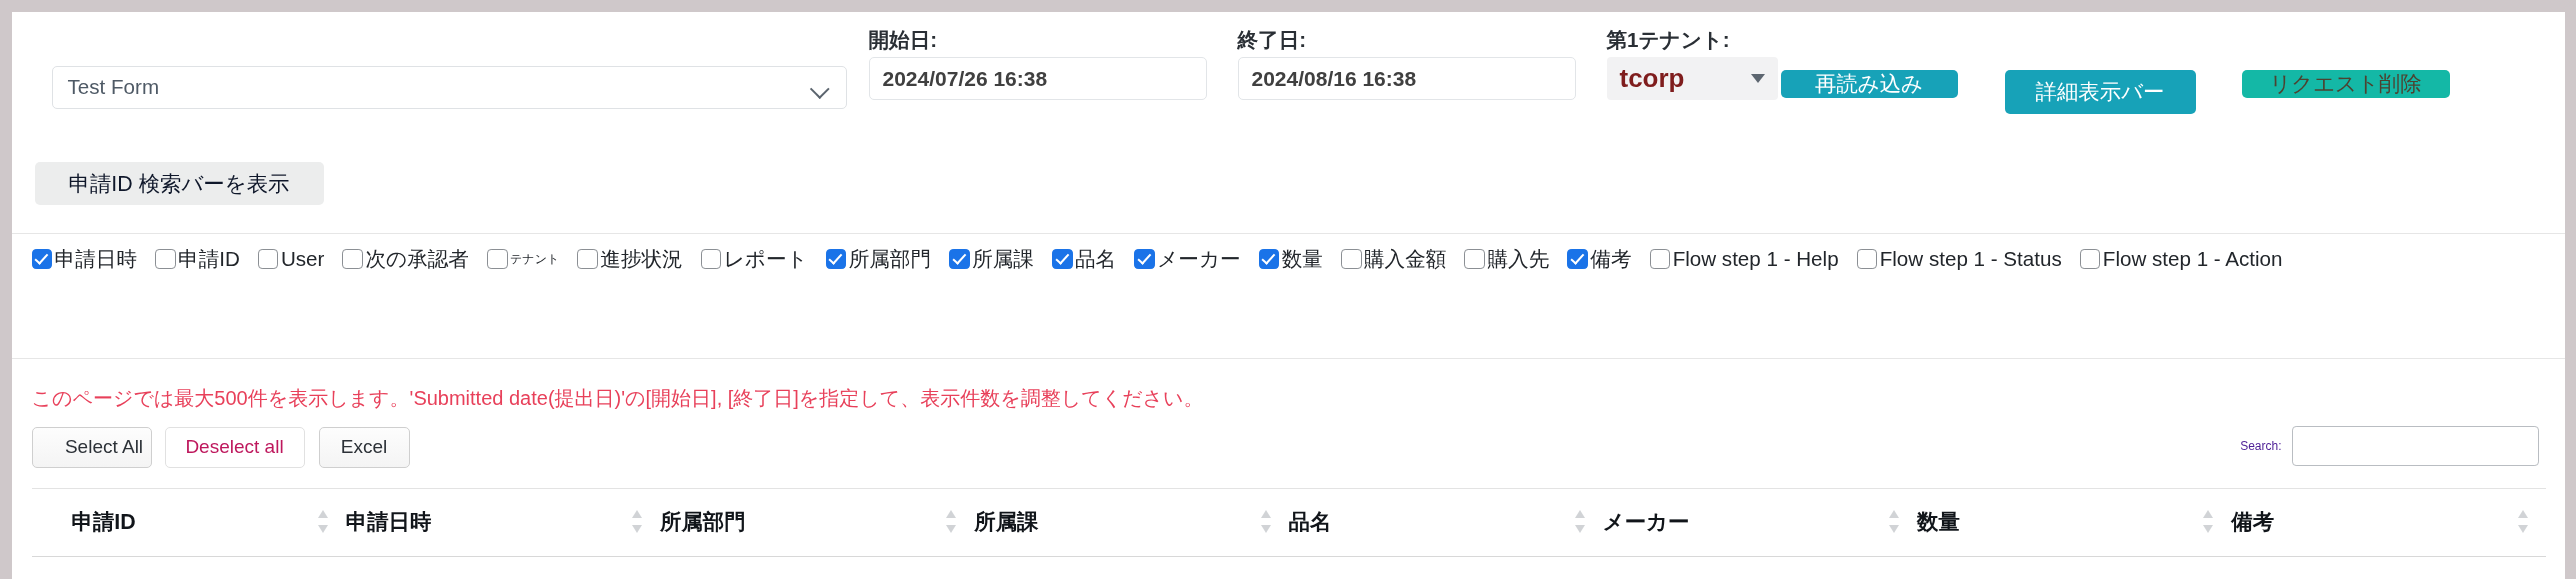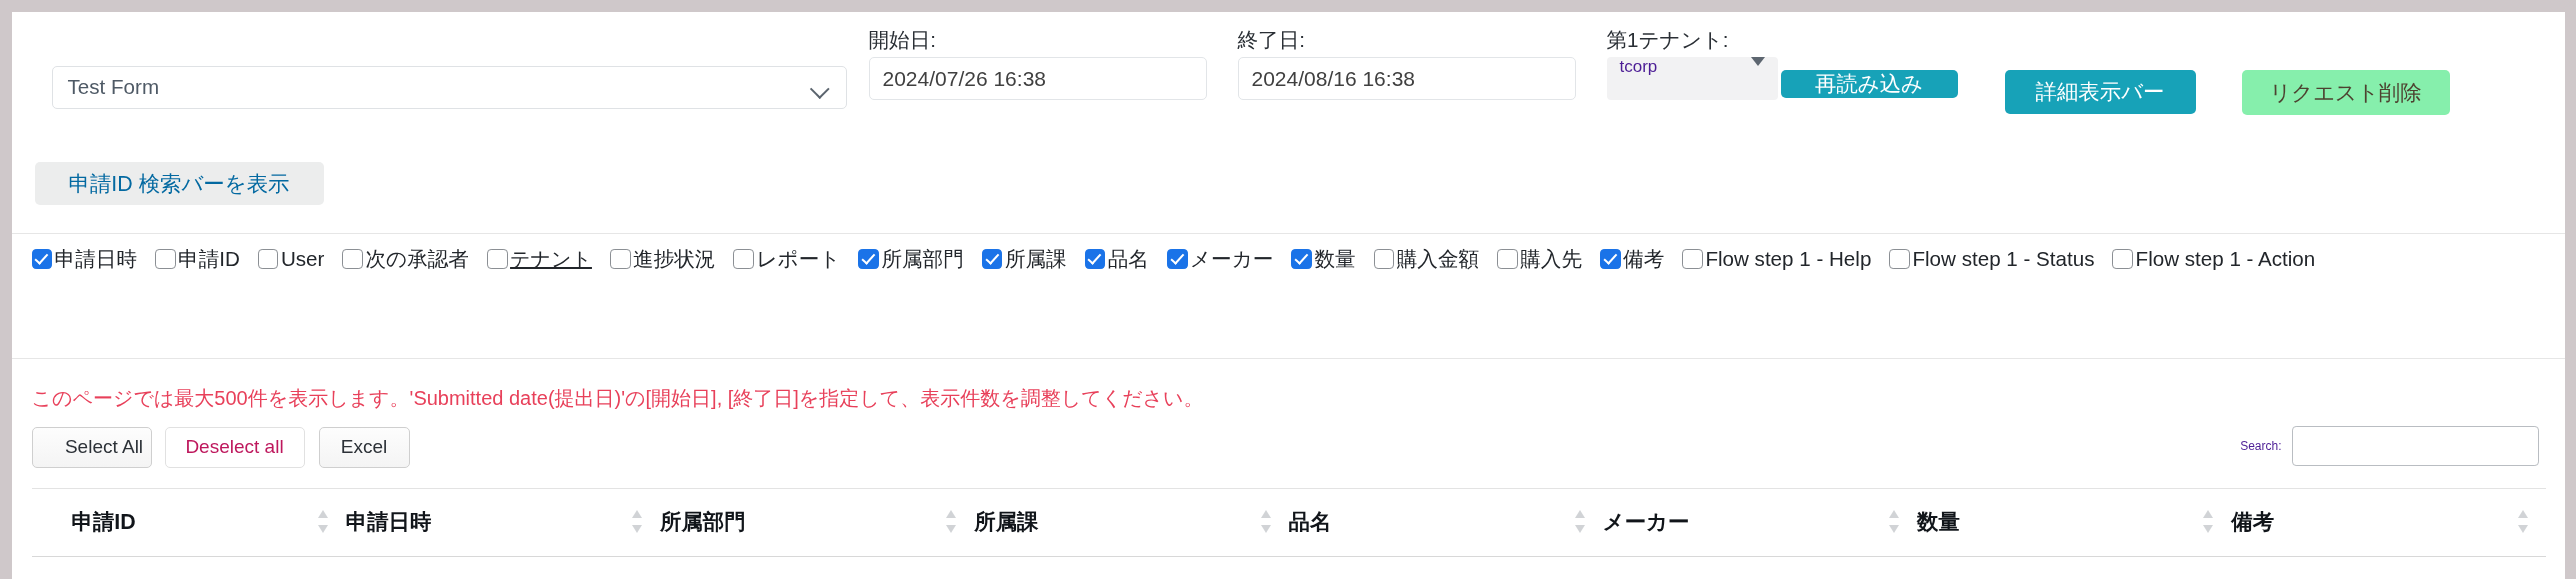--- a/index.html
+++ b/index.html
@@ -61,21 +61,21 @@
   .form-select .caret::before {
     content: "";
     position: absolute;
     left: 0; top: 4.1px;
     width: 11.5px; height: 11.5px;
     border-right: 2.1px solid #5b646e;
     border-bottom: 2.1px solid #5b646e;
     transform: rotate(45deg);
   }
 
-  .field-group { position: absolute; }
+  .field-group { position: absolute; font-weight: bold; }
   .field-label {
     font-size: 20.6px;
     color: #2a2f35;
     line-height: 1;
     margin-bottom: 7.4px;
     white-space: nowrap;
   }
   .field-input {
     height: 43px;
     border: 0.8px solid #e2e5e8;
@@ -97,24 +97,24 @@
 
   #tenant-group { left: 1595px; top: 18px; }
   .tenant-select {
     width: 171px;
     height: 43px;
     background: #f2f2f3;
     border: none;
     border-radius: 4.1px;
     box-sizing: border-box;
     display: flex;
-    align-items: flex-start;
+    align-items: center;
     padding: 0 13px;
-    font-size: 17px;
-    color: #4c1d95;
+    font-size: 26px;
+    color: #7f1d1d;
   }
   .tenant-select .t-value { flex: 1; }
   .tenant-select .tri-down {
     width: 0; height: 0;
     border-left: 7.4px solid transparent;
     border-right: 7.4px solid transparent;
     border-top: 9px solid #5d6670;
   }
 
   .btn {
@@ -136,35 +136,35 @@
     color: #ffffff;
   }
   #detail-bar-button {
     left: 1993px; top: 58px;
     width: 191px; height: 44px;
     background: #17a2b8;
     color: #ffffff;
   }
   #delete-request-button {
     left: 2230px; top: 58px;
-    width: 208px; height: 45px;
-    background: #86efac;
+    width: 208px; height: 28px;
+    background: #14b8a6;
     color: #4d4230;
   }
 
   
   #show-search-bar-button {
     position: absolute;
     left: 23px; top: 150px;
     width: 289px; height: 43px;
     background: #eceded;
     border: none;
     border-radius: 5px;
     font-size: 21.4px;
-    color: #0369a1;
+    color: #0f172a;
     display: flex;
     align-items: center;
     justify-content: center;
     cursor: pointer;
     font-family: "Liberation Sans", "DejaVu Sans", sans-serif;
   }
 
   .divider {
     position: absolute;
     left: 0;
@@ -213,21 +213,21 @@
     width: 5px; height: 10.7px;
     border-right: 2.5px solid #ffffff;
     border-bottom: 2.5px solid #ffffff;
     transform: rotate(42deg);
   }
   .cb-label {
     font-size: 20.6px;
     color: #22262b;
     line-height: 1;
   }
-  .cb-label.small { font-size: 20px; text-decoration: underline; }
+  .cb-label.small { font-size: 12px; }
 
   
   #notice-text {
     position: absolute;
     left: 20px;
     top: 373px;
     font-size: 20px;
     color: #e8405a;
     white-space: nowrap;
   }

